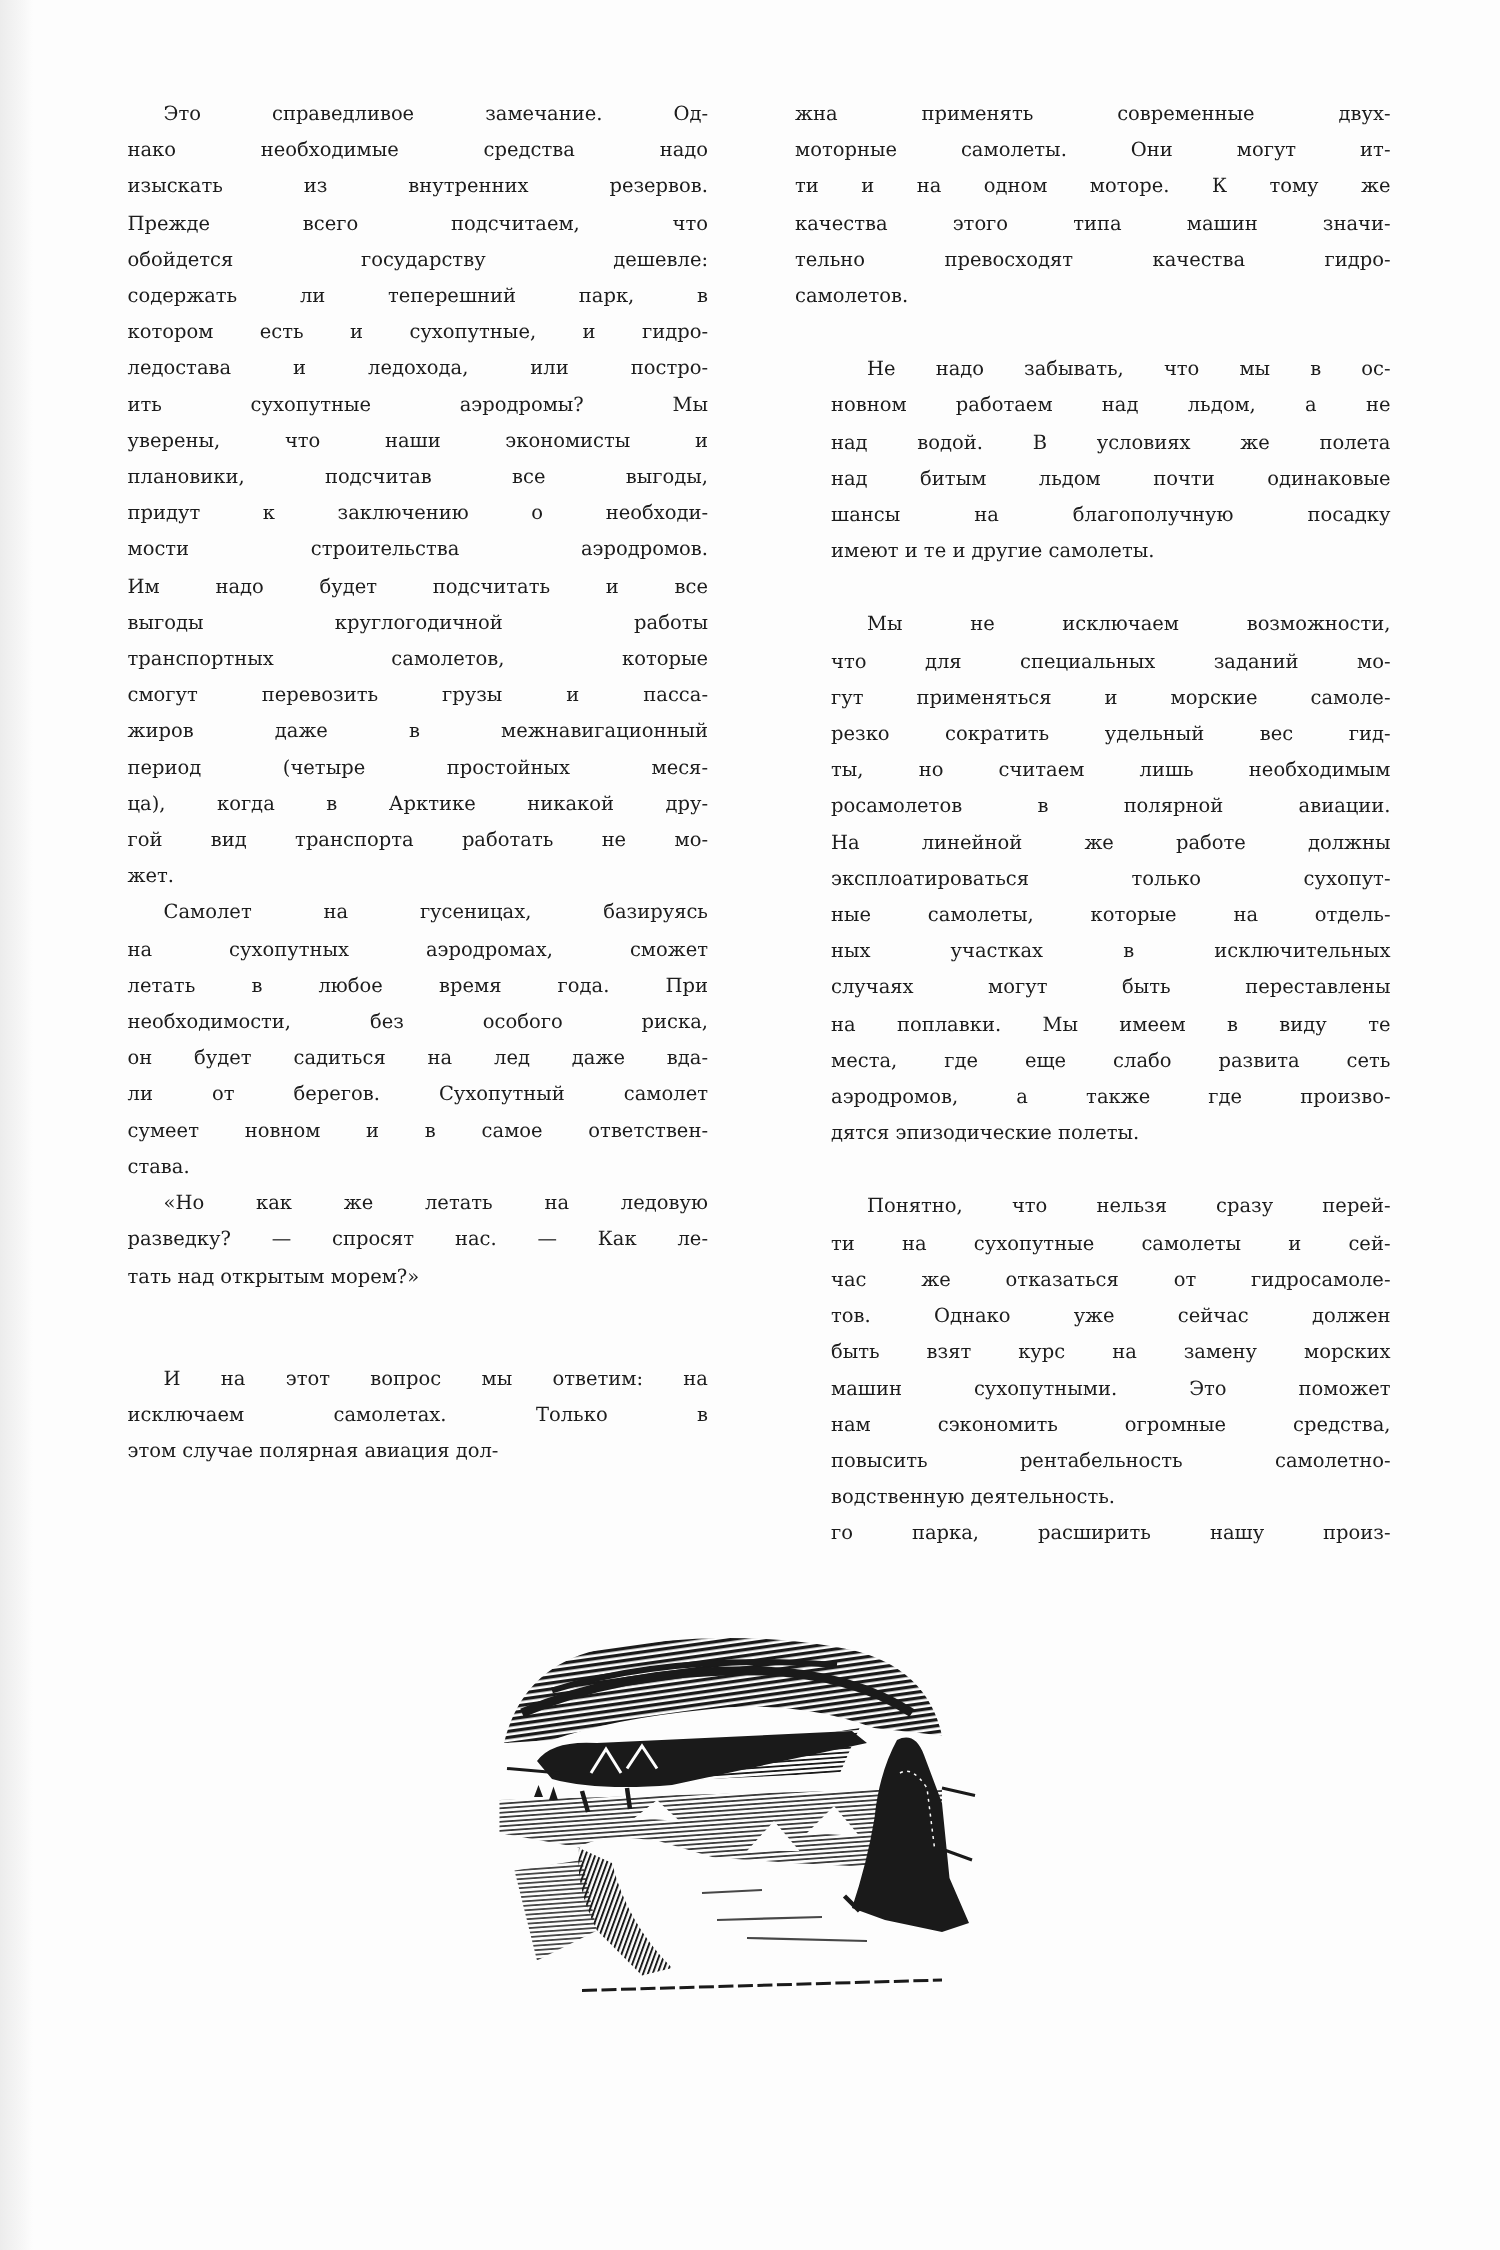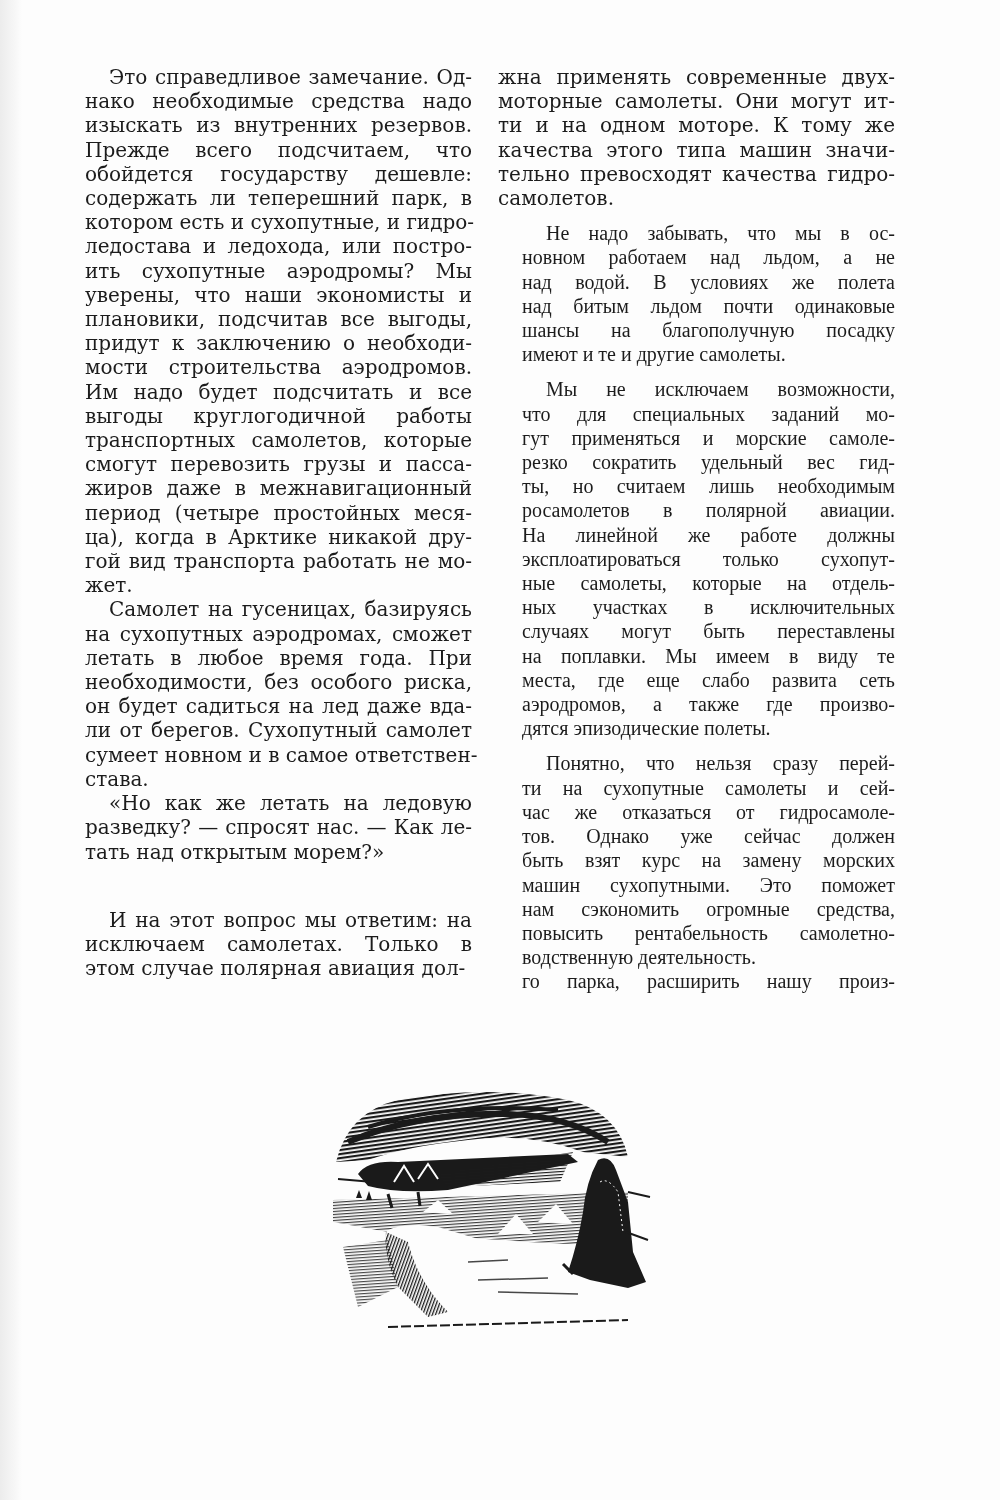--- a/index.html
+++ b/index.html
@@ -7,31 +7,31 @@
     width: 1000px; height: 1500px; position: relative; overflow: hidden;
     background: #fdfdfd;
   }
   .gutter {
     position: absolute; left: 0; top: 0; width: 22px; height: 1500px;
     background: linear-gradient(to right, #ececec, #f7f7f7 70%, #fdfdfd);
   }
   .col {
     position: absolute; top: 65px;
     font-family: "DejaVu Serif", "Liberation Serif", serif;
-    font-size: 20px;
+    font-size: 13px;
     line-height: 24.2px;
     color: #1c1c1c;
     text-align: justify;
     hyphens: manual;
   }
   .col-left { left: 61px; width: 411px; }
-  .col-right { left: 498px; width: 397px; }
+  .col-right { left: 530px; width: 397px; }
   .col p { margin: 0; text-indent: 0; }
   .col p.indent { text-indent: 24px; }
-  .col p.gap { margin-top: 11px; font-family: Liberation Serif, serif; }
+  .col p.gap { margin-top: 25px; }
   .line { display: block; text-align: justify; text-align-last: justify; white-space: nowrap; }
   .line.last { text-align-last: left; }
   .figure {
     position: absolute; left: 328px; top: 1082px; width: 342px; height: 265px;
   }
   .figure svg { width: 100%; height: 100%; display: block; }
 </style>
 </head>
 <body>
 

